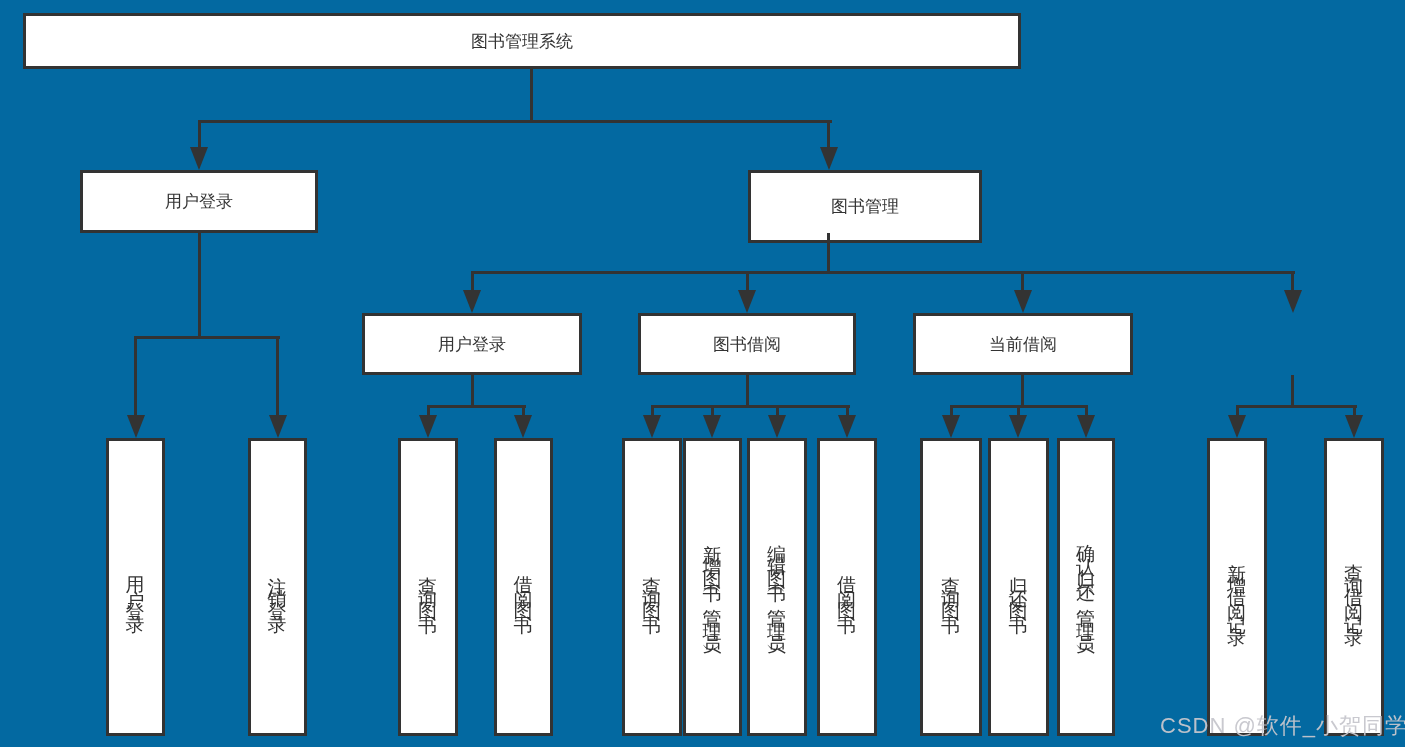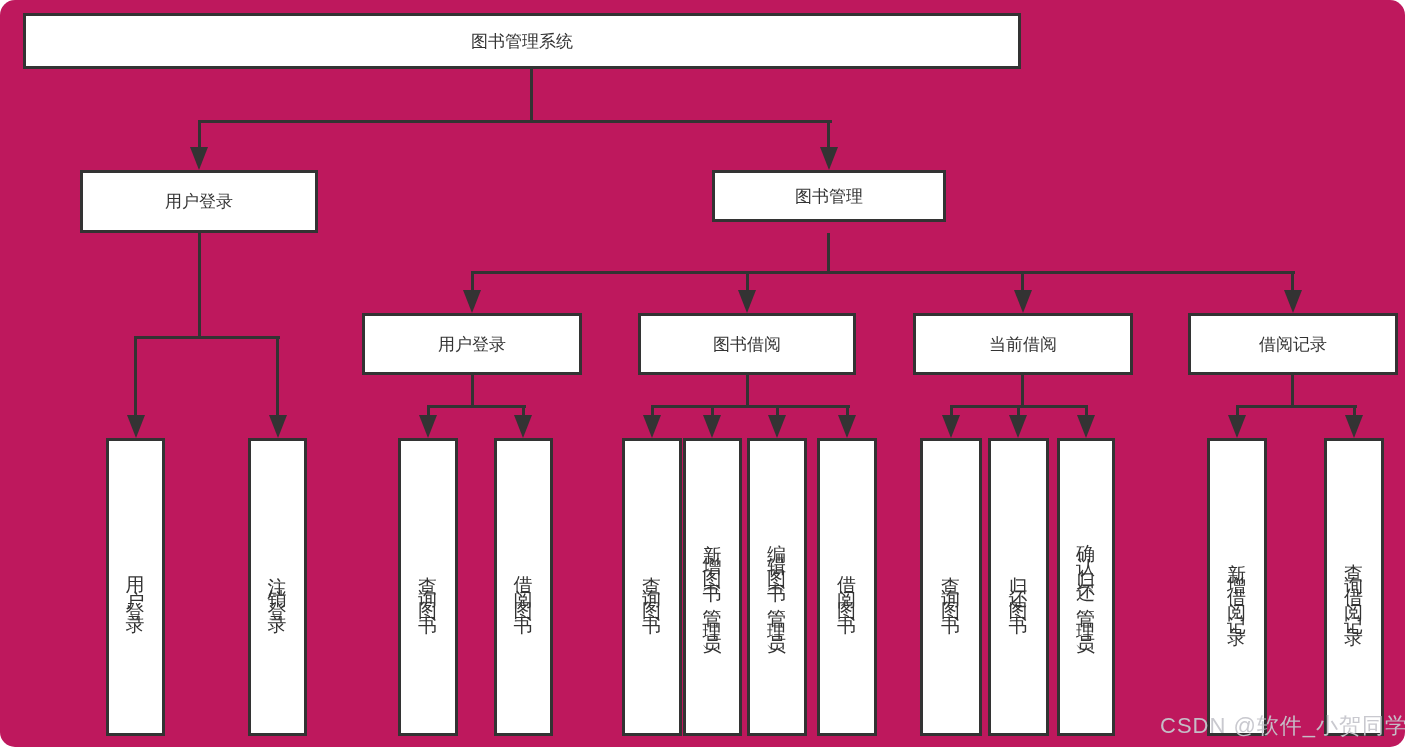--- a/index.html
+++ b/index.html
@@ -1,18 +1,18 @@
 <!DOCTYPE html>
 <html><head>
 <meta charset="utf-8">
 <style>
   html,body { margin:0; padding:0; background:#ffffff; }
   .canvas {
-    position:relative; width:1405px; height:747px; background:#be185d;
-    font-family:"Liberation Sans","DejaVu Sans",sans-serif; overflow:hidden;border-radius:15px;
+    position:relative; width:1405px; height:747px; background:#0369a1;
+    font-family:"Liberation Sans","DejaVu Sans",sans-serif; overflow:hidden;
   }
   .box {
     position:absolute; box-sizing:border-box;
     border:3px solid #333333; background:#ffffff;
     display:flex; align-items:center; justify-content:center;
     font-size:17px; color:#333333; text-align:center;
     white-space:nowrap;
   }
   .vbox {
     writing-mode:vertical-lr; text-orientation:mixed;
@@ -33,26 +33,25 @@
   }
 </style>
 </head>
 <body>
 
 <div class="canvas">
 
   <div class="box" style="left:23px;top:13px;width:998px;height:56px">图书管理系统</div>
 
   <div class="box" style="left:80px;top:170px;width:238px;height:63px">用户登录</div>
-  <div class="box" style="left:712px;top:170px;width:234px;height:52px">图书管理</div>
+  <div class="box" style="left:748px;top:170px;width:234px;height:73px">图书管理</div>
 
   <div class="box" style="left:362px;top:313px;width:220px;height:62px">用户登录</div>
   <div class="box" style="left:913px;top:313px;width:220px;height:62px">当前借阅</div>
   <div class="box" style="left:638px;top:313px;width:218px;height:62px">图书借阅</div>
-  <div class="box" style="left:1188px;top:313px;width:210px;height:62px">借阅记录</div>
 
   <div class="box vbox" style="left:106px;top:438px;width:59px;height:298px">用户登录</div>
   <div class="box vbox" style="left:248px;top:438px;width:59px;height:298px">注销登录</div>
 
   <div class="box vbox" style="left:398px;top:438px;width:60px;height:298px">查询图书</div>
   <div class="box vbox" style="left:494px;top:438px;width:59px;height:298px">借阅图书</div>
 
   <div class="box vbox" style="left:622px;top:438px;width:60px;height:298px">查询图书</div>
   <div class="box vbox" style="left:683px;top:438px;width:59px;height:298px">新增图书（管理员）</div>
   <div class="box vbox" style="left:747px;top:438px;width:60px;height:298px">编辑图书（管理员）</div>

